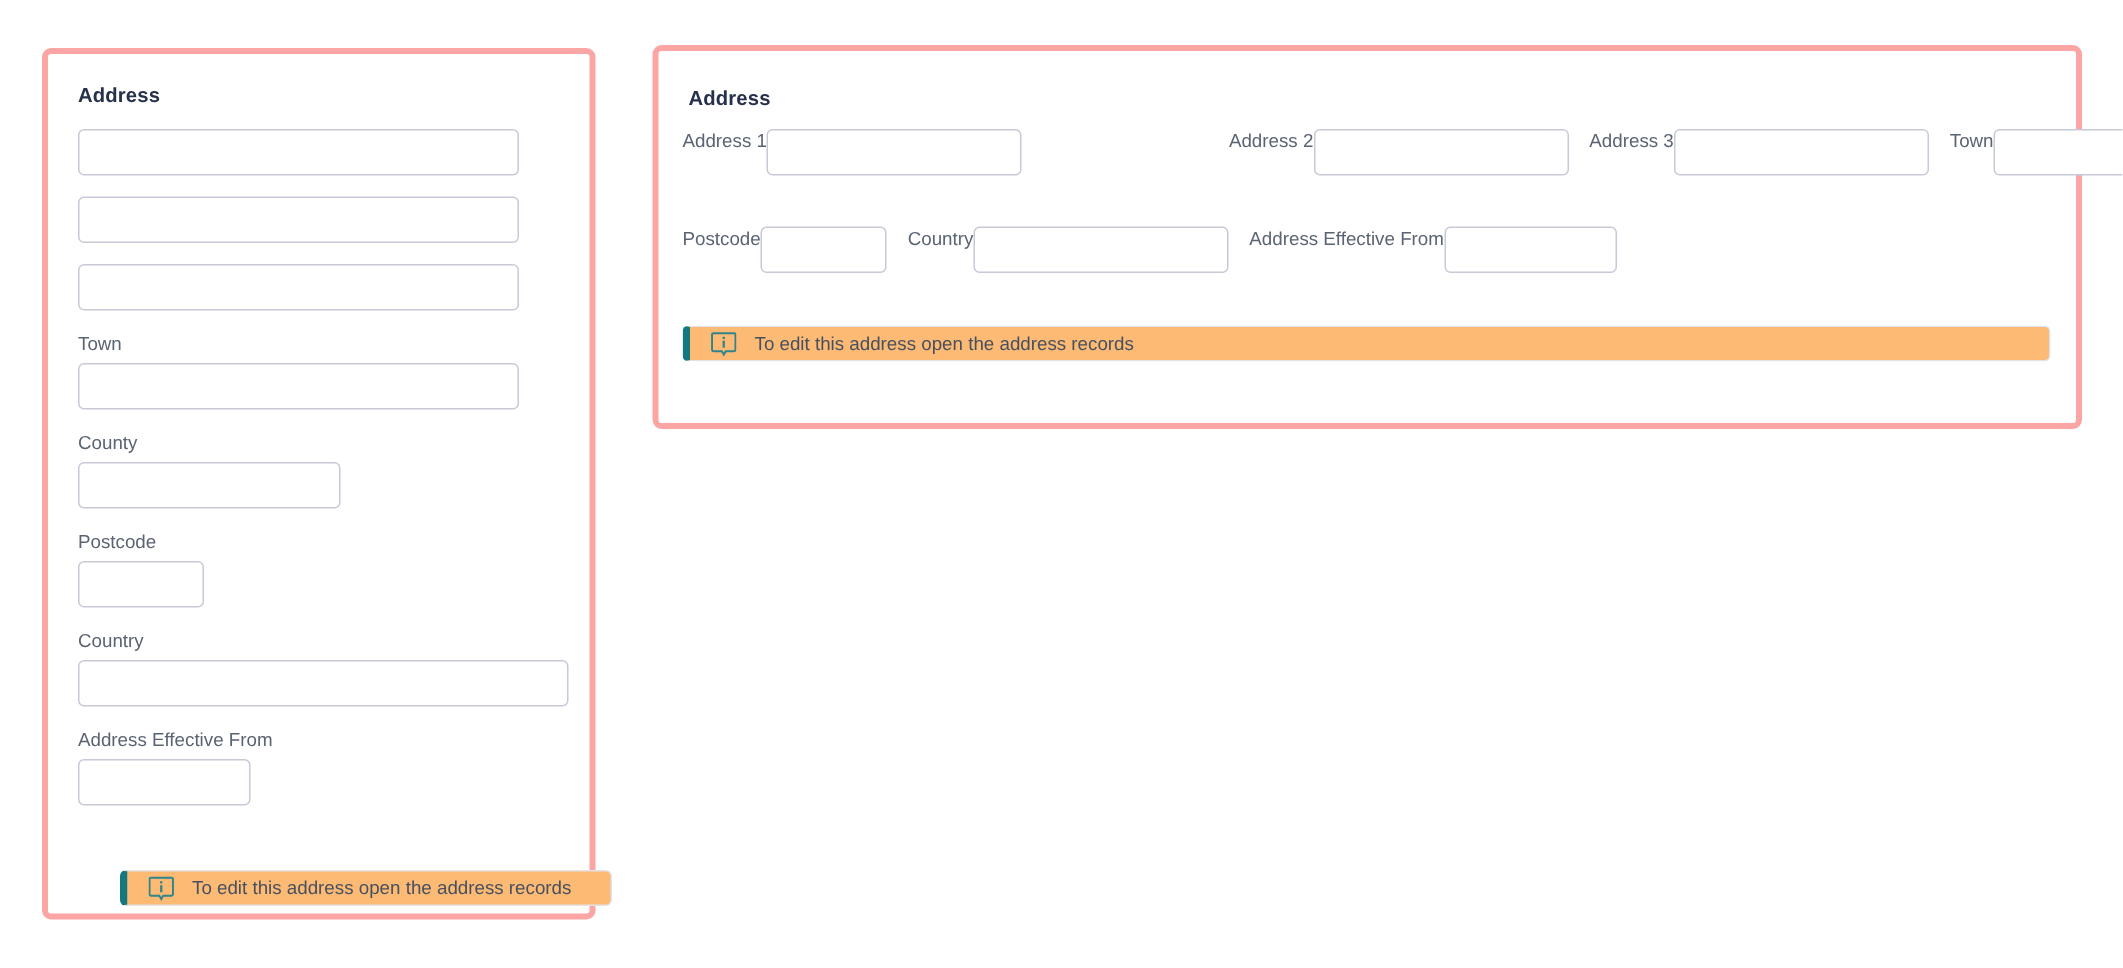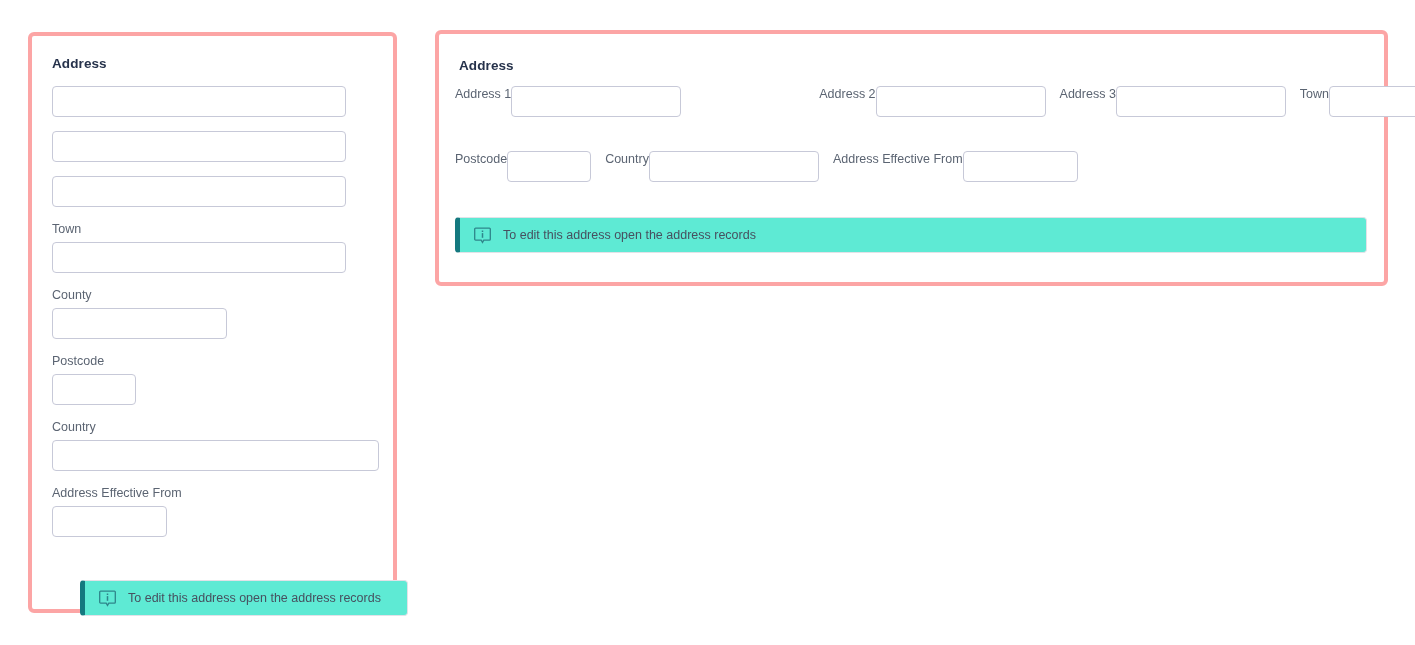--- a/index.html
+++ b/index.html
@@ -93,25 +93,25 @@
 
   .row1 { left: 455px; top: 86px; }
   .row2 { left: 455px; top: 151px; }
 
   
   .info-banner {
     position: absolute;
     display: flex;
     align-items: center;
     box-sizing: border-box;
-    background: #5eead4;
+    background: #fdba74;
     border: 1px solid #e2e2e8;
     border-left: 5px solid #14797f;
     border-radius: 4px;
-    height: 36px;
+    height: 24px;
     padding-left: 14px;
   }
   .info-banner .info-icon {
     width: 17px;
     height: 17px;
     flex: 0 0 17px;
     position: relative;
     margin-right: 12px;
   }
   .info-banner .info-text {

